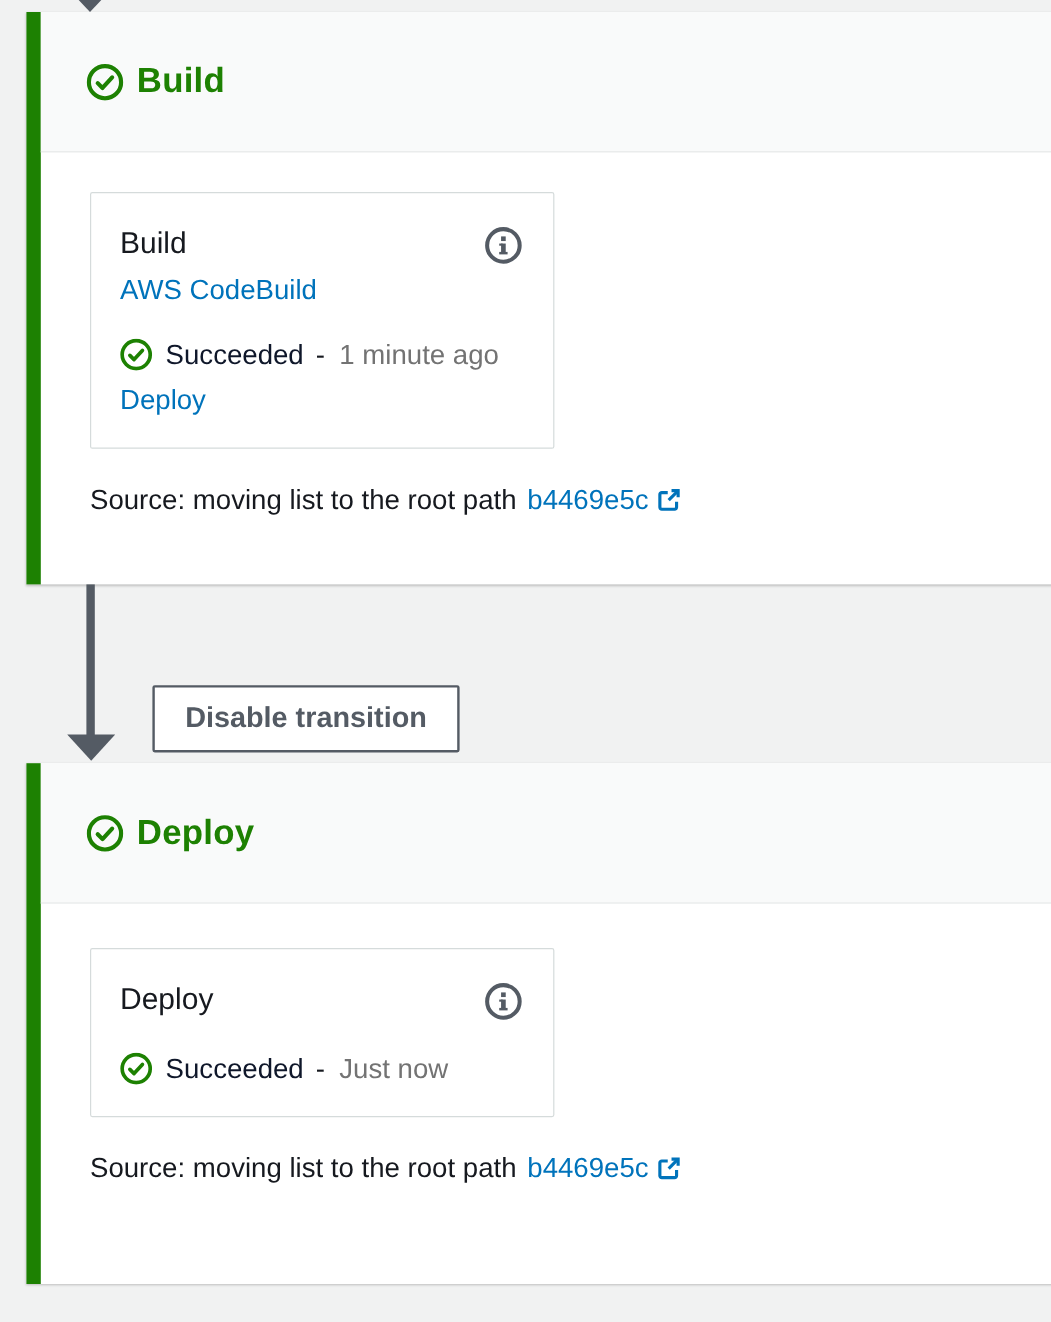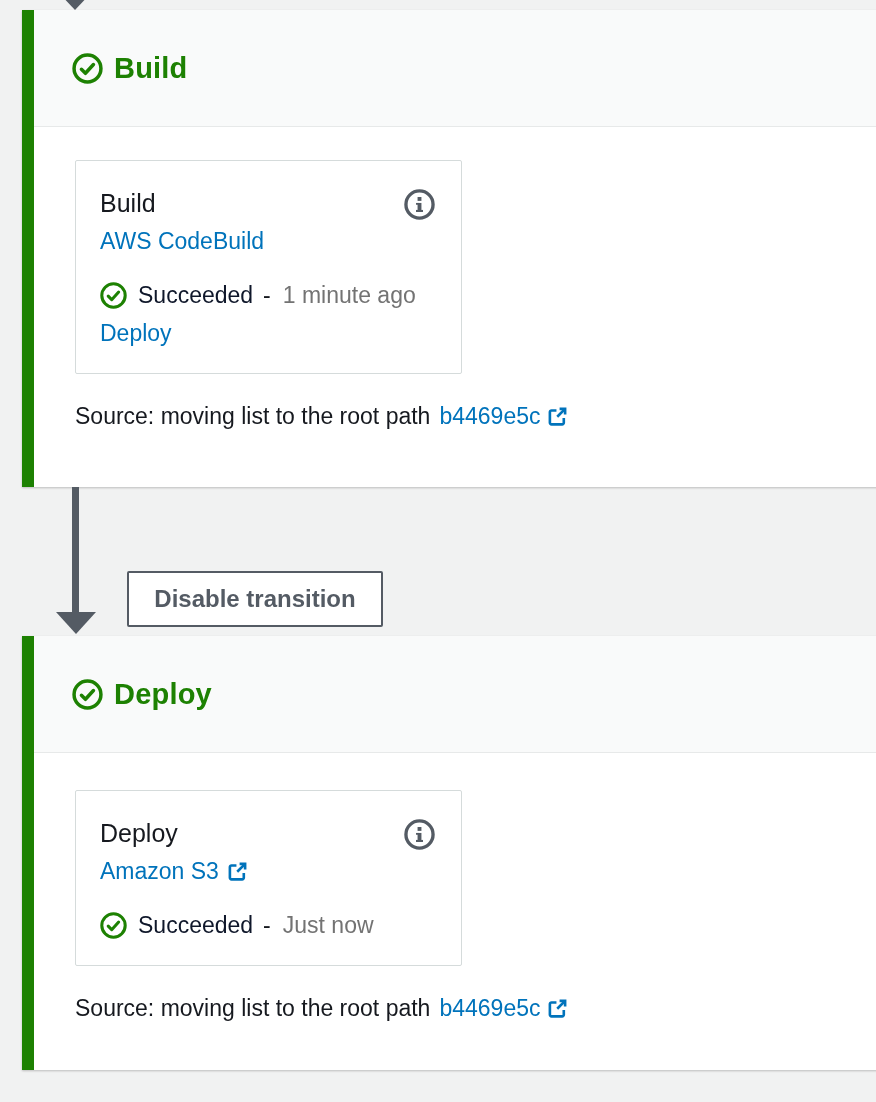--- a/index.html
+++ b/index.html
@@ -198,28 +198,20 @@
     <span class="stage-title">Deploy</span>
   </div>
   <div class="stage-body">
     <div class="action-card">
       <div class="action-title-row">
         <span class="action-title">Deploy</span>
         <svg class="info-icon" viewBox="0 0 24 24">
             <use href="#info-circle"></use>
           </svg>
       </div>
-      <div class="provider-row">
-        <a class="link link-with-icon">
-          <span>Amazon S3</span>
-          <svg class="ext-icon" viewBox="0 0 16 16">
-              <use href="#external-link"></use>
-            </svg>
-        </a>
-      </div>
       <div class="status-row">
         <svg class="status-check-icon" viewBox="0 0 24 24">
             <use href="#check-circle"></use>
           </svg>
         <span class="status-label">Succeeded</span>
         <span class="status-sep">-</span>
         <span class="status-time">Just now</span>
       </div>
     </div>
     <div class="source-line">

